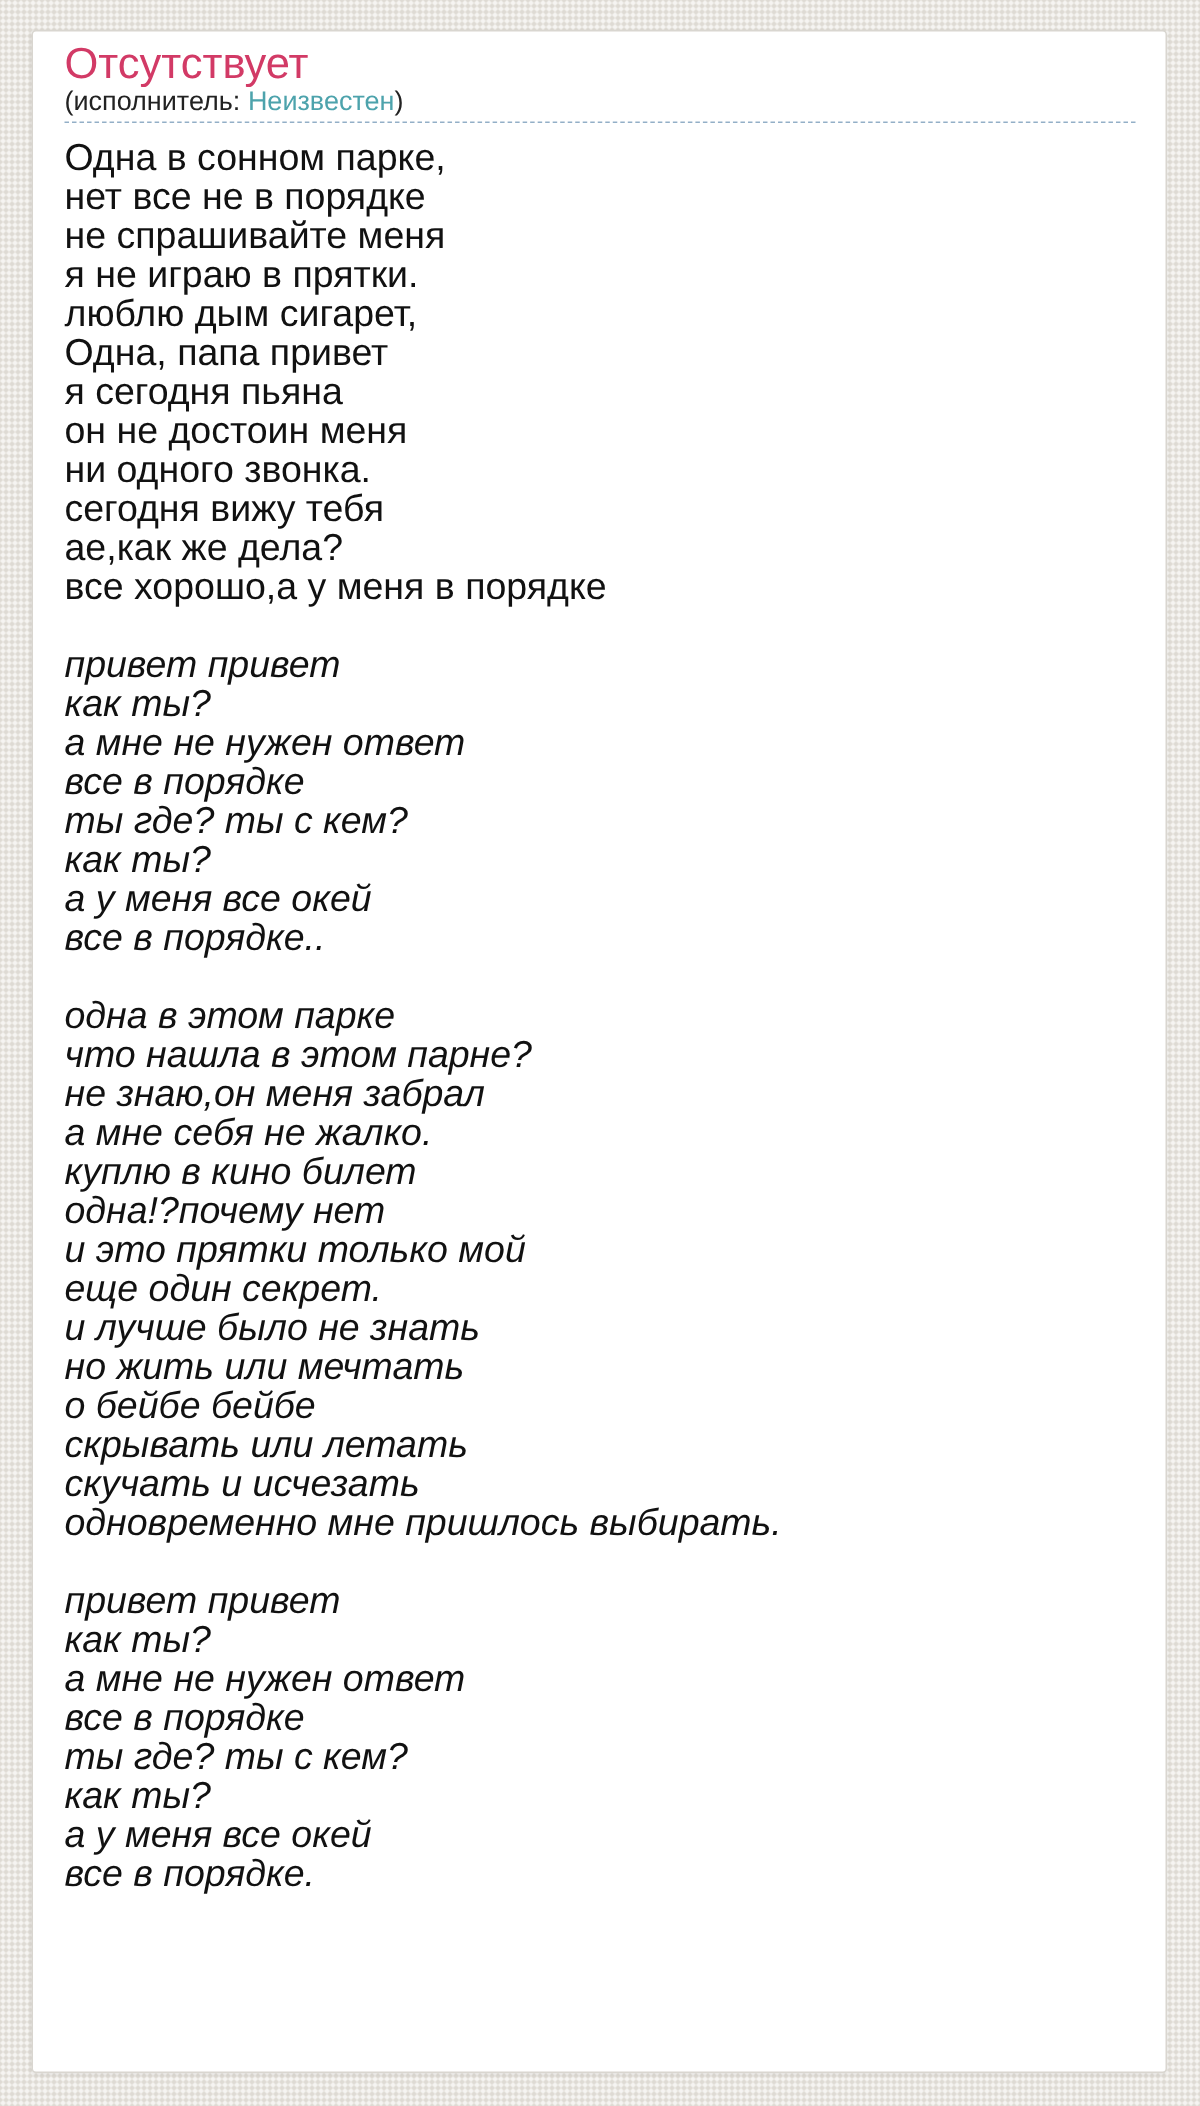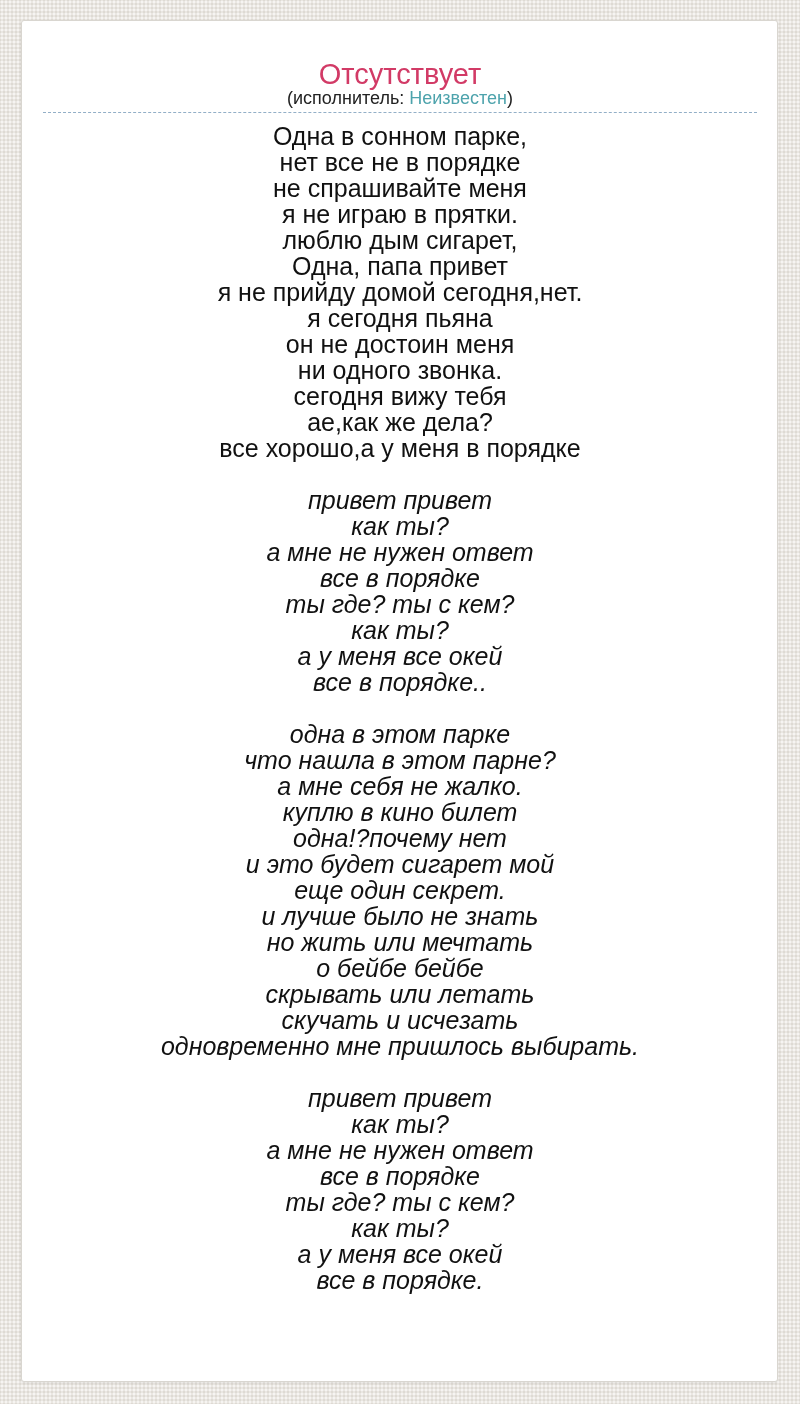--- a/index.html
+++ b/index.html
@@ -28,22 +28,21 @@
   .card {
     position: absolute;
     left: 21px;
     top: 20px;
     width: 757px;
     height: 1362px;
     background: var(--card-background);
     border: 1px solid #d9d6d0;
     border-radius: 3px;
     box-shadow: 0 1px 3px rgba(0,0,0,0.07);
-    padding: 38px 20px 0 21px;
-    text-align: center;
+    padding: 7px 20px 0 21px;
   }
   .song-title {
     margin: 0;
     font-size: 29px;
     line-height: 30px;
     font-weight: normal;
     color: var(--title-color);
   }
   .artist-line {
     font-size: 18px;
@@ -75,45 +74,45 @@
     <div class="artist-line"><span>(исполнитель: </span><a class="artist-link" href="#">Неизвестен</a><span>)</span></div>
   </div>
   <div class="lyrics">
       <div class="stanza">
         <div class="line">Одна в сонном парке,</div>
         <div class="line">нет все не в порядке</div>
         <div class="line">не спрашивайте меня</div>
         <div class="line">я не играю в прятки.</div>
         <div class="line">люблю дым сигарет,</div>
         <div class="line">Одна, папа привет</div>
-        <div class="line">я не прийду домой сегодня,нет.</div>
         <div class="line">я сегодня пьяна</div>
         <div class="line">он не достоин меня</div>
         <div class="line">ни одного звонка.</div>
         <div class="line">сегодня вижу тебя</div>
         <div class="line">ае,как же дела?</div>
         <div class="line">все хорошо,а у меня в порядке</div>
       </div>
       <div class="stanza">
         <div class="line">привет привет</div>
         <div class="line">как ты?</div>
         <div class="line">а мне не нужен ответ</div>
         <div class="line">все в порядке</div>
         <div class="line">ты где? ты с кем?</div>
         <div class="line">как ты?</div>
         <div class="line">а у меня все окей</div>
         <div class="line">все в порядке..</div>
       </div>
       <div class="stanza">
         <div class="line">одна в этом парке</div>
         <div class="line">что нашла в этом парне?</div>
+        <div class="line">не знаю,он меня забрал</div>
         <div class="line">а мне себя не жалко.</div>
         <div class="line">куплю в кино билет</div>
         <div class="line">одна!?почему нет</div>
-        <div class="line">и это будет сигарет мой</div>
+        <div class="line">и это прятки только мой</div>
         <div class="line">еще один секрет.</div>
         <div class="line">и лучше было не знать</div>
         <div class="line">но жить или мечтать</div>
         <div class="line">о бейбе бейбе</div>
         <div class="line">скрывать или летать</div>
         <div class="line">скучать и исчезать</div>
         <div class="line">одновременно мне пришлось выбирать.</div>
       </div>
       <div class="stanza">
         <div class="line">привет привет</div>

